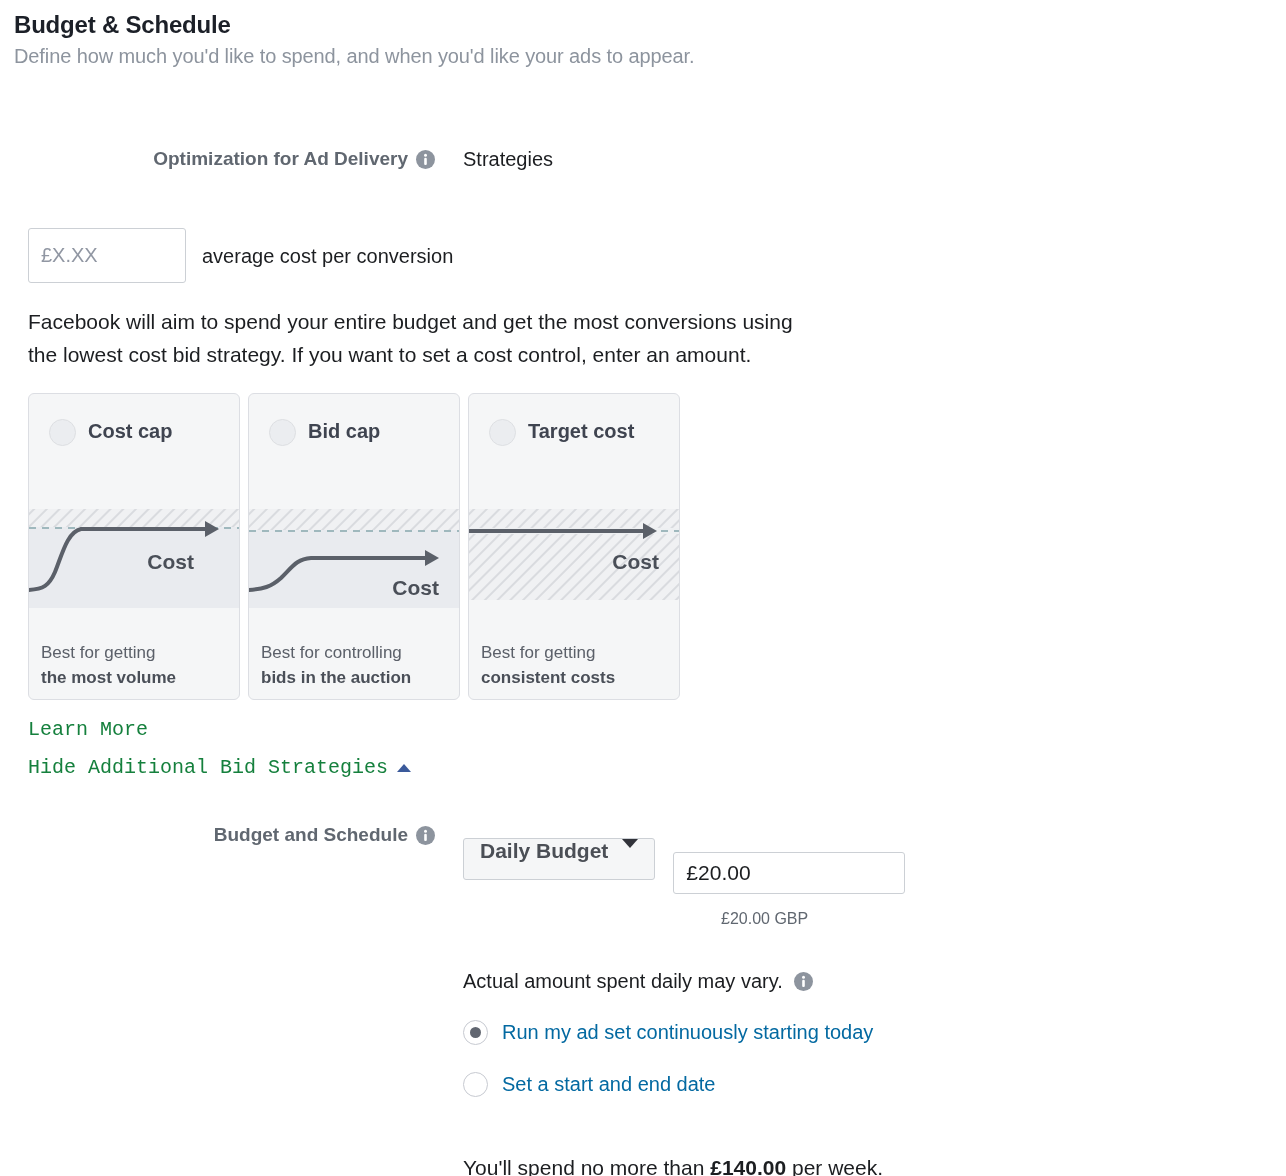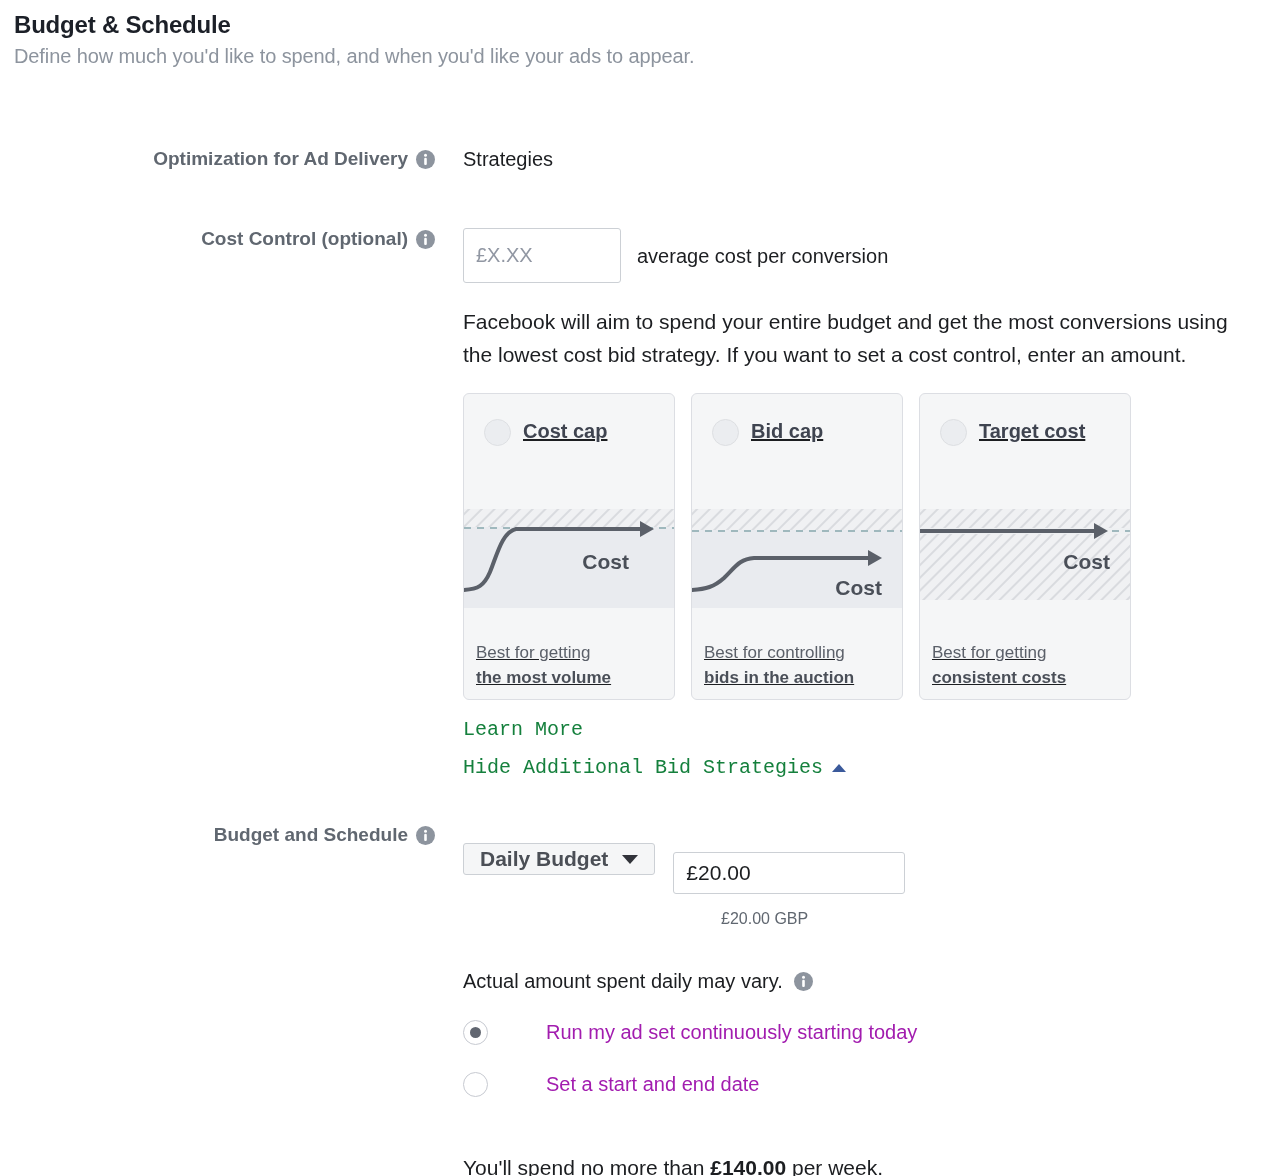--- a/index.html
+++ b/index.html
@@ -91,26 +91,25 @@
     outline: none;
   }
   .text-input::placeholder { color: #9197a3; }
 
   .cost-input { width: 158px; height: 55px; }
   .budget-input { width: 232px; height: 42px; font-size: 21px; margin-top: 28px; }
 
   
   .select-btn {
     box-sizing: border-box;
-    height: 32px;
+    height: 42px;
     background: #f5f6f7;
     border: 1px solid #ccd0d5;
     border-radius: 3px;
     display: inline-flex;
-    align-items: center;
     gap: 14px;
     padding: 0 16px;
     font-size: 21px;
     font-weight: bold;
     color: #4b4f56;
     cursor: pointer;
   }
   .caret-down {
     width: 0; height: 0;
     border-left: 8px solid transparent;
@@ -130,21 +129,21 @@
     font-family: Liberation Mono, monospace;
   }
   .caret-up-small {
     width: 0; height: 0;
     border-left: 7px solid transparent;
     border-right: 7px solid transparent;
     border-bottom: 8px solid #3b5a9b;
   }
 
   
-  .cards { display: flex; gap: 16px; text-decoration: underline; }
+  .cards { display: flex; gap: 8px; }
   .card {
     width: 212px;
     height: 307px;
     box-sizing: border-box;
     border: 1px solid #dcdee3;
     border-radius: 6px;
     background: #f5f6f7;
     display: flex;
     flex-direction: column;
     overflow: hidden;
@@ -215,22 +214,21 @@
     justify-content: center;
     flex: 0 0 auto;
   }
   .radio-dot {
     width: 11px; height: 11px;
     border-radius: 50%;
     background: #616670;
   }
   .radio-text {
     font-size: 20px;
-    color: #a21caf;
-    margin-left: 44px;
+    color: #0369a1;
   }
 </style>
 </head>
 <body>
 
 <div class="page-header">
   <div class="page-title">Budget &amp; Schedule</div>
   <div class="page-subtitle">Define how much you'd like to spend, and when you'd like your ads to appear.</div>
 </div>
 
@@ -241,29 +239,20 @@
       <svg width="19" height="19" viewBox="0 0 19 19" aria-hidden="true">
         <circle cx="9.5" cy="5.2" r="1.5" fill="#ffffff"></circle>
         <rect x="8.2" y="7.8" width="2.6" height="7.2" rx="1.1" fill="#ffffff"></rect>
       </svg>
     </span>
   </div>
   <div class="row-field plain-text" style="margin-top:-2px;">Strategies</div>
 </div>
 
 <div class="form-row" style="top:228px; left:0;">
-  <div class="row-label">
-    <span>Cost Control (optional)</span>
-    <span class="info-icon">
-      <svg width="19" height="19" viewBox="0 0 19 19" aria-hidden="true">
-        <circle cx="9.5" cy="5.2" r="1.5" fill="#ffffff"></circle>
-        <rect x="8.2" y="7.8" width="2.6" height="7.2" rx="1.1" fill="#ffffff"></rect>
-      </svg>
-    </span>
-  </div>
 
   <div class="row-field">
 
     <div style="display:flex; align-items:center; gap:16px;">
       <input class="text-input cost-input" type="text" placeholder="£X.XX" style="">
       <span class="plain-text">average cost per conversion</span>
     </div>
 
     <div class="plain-text" style="width:780px; margin-top:22px; line-height:33px; font-size:21px;">Facebook will aim to spend your entire budget and get the most conversions using the lowest cost bid strategy. If you want to set a cost control, enter an amount.</div>
 

